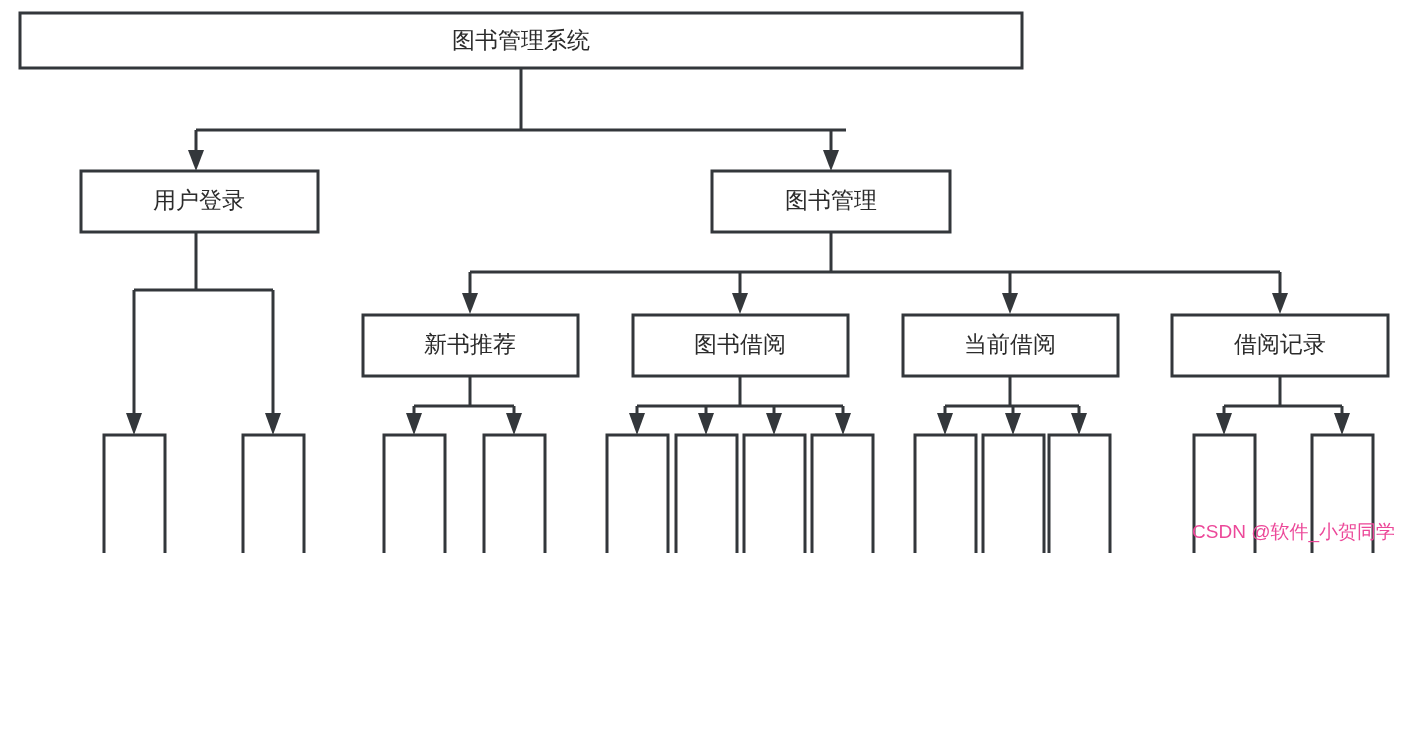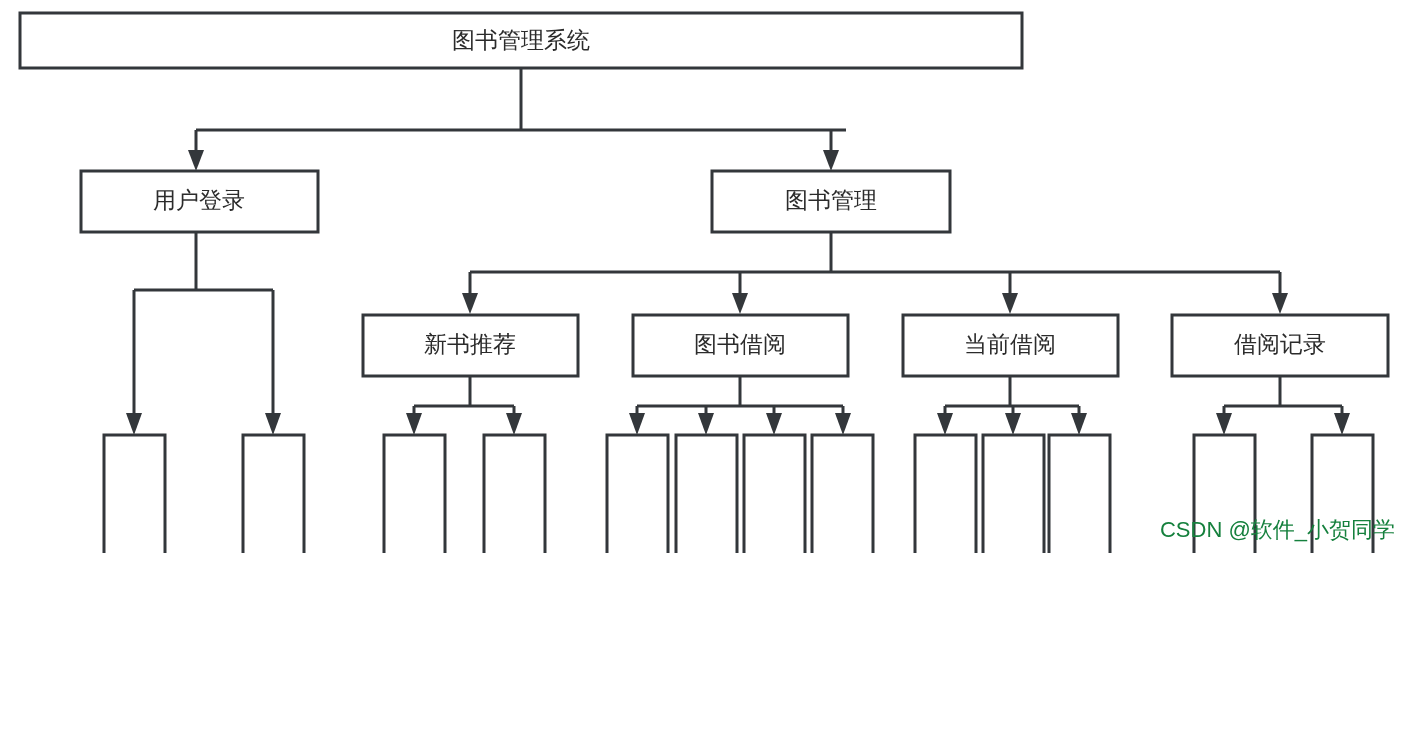--- a/index.html
+++ b/index.html
@@ -55,22 +55,22 @@
     font-size: 23px;
     text-anchor: middle;
     dominant-baseline: middle;
     writing-mode: vertical-rl;
     letter-spacing: 2px;
   }
   .watermark {
     position: absolute;
     right: 10px;
     bottom: 8px;
-    color: #15803d;
-    font-size: 22px;
+    color: #ec4899;
+    font-size: 19px;
     font-family: "Liberation Sans", "DejaVu Sans", sans-serif;
     white-space: nowrap;
     pointer-events: none;
     user-select: none;
   }
 </style>
 </head>
 <body>
 
 <div id="diagram-root">

